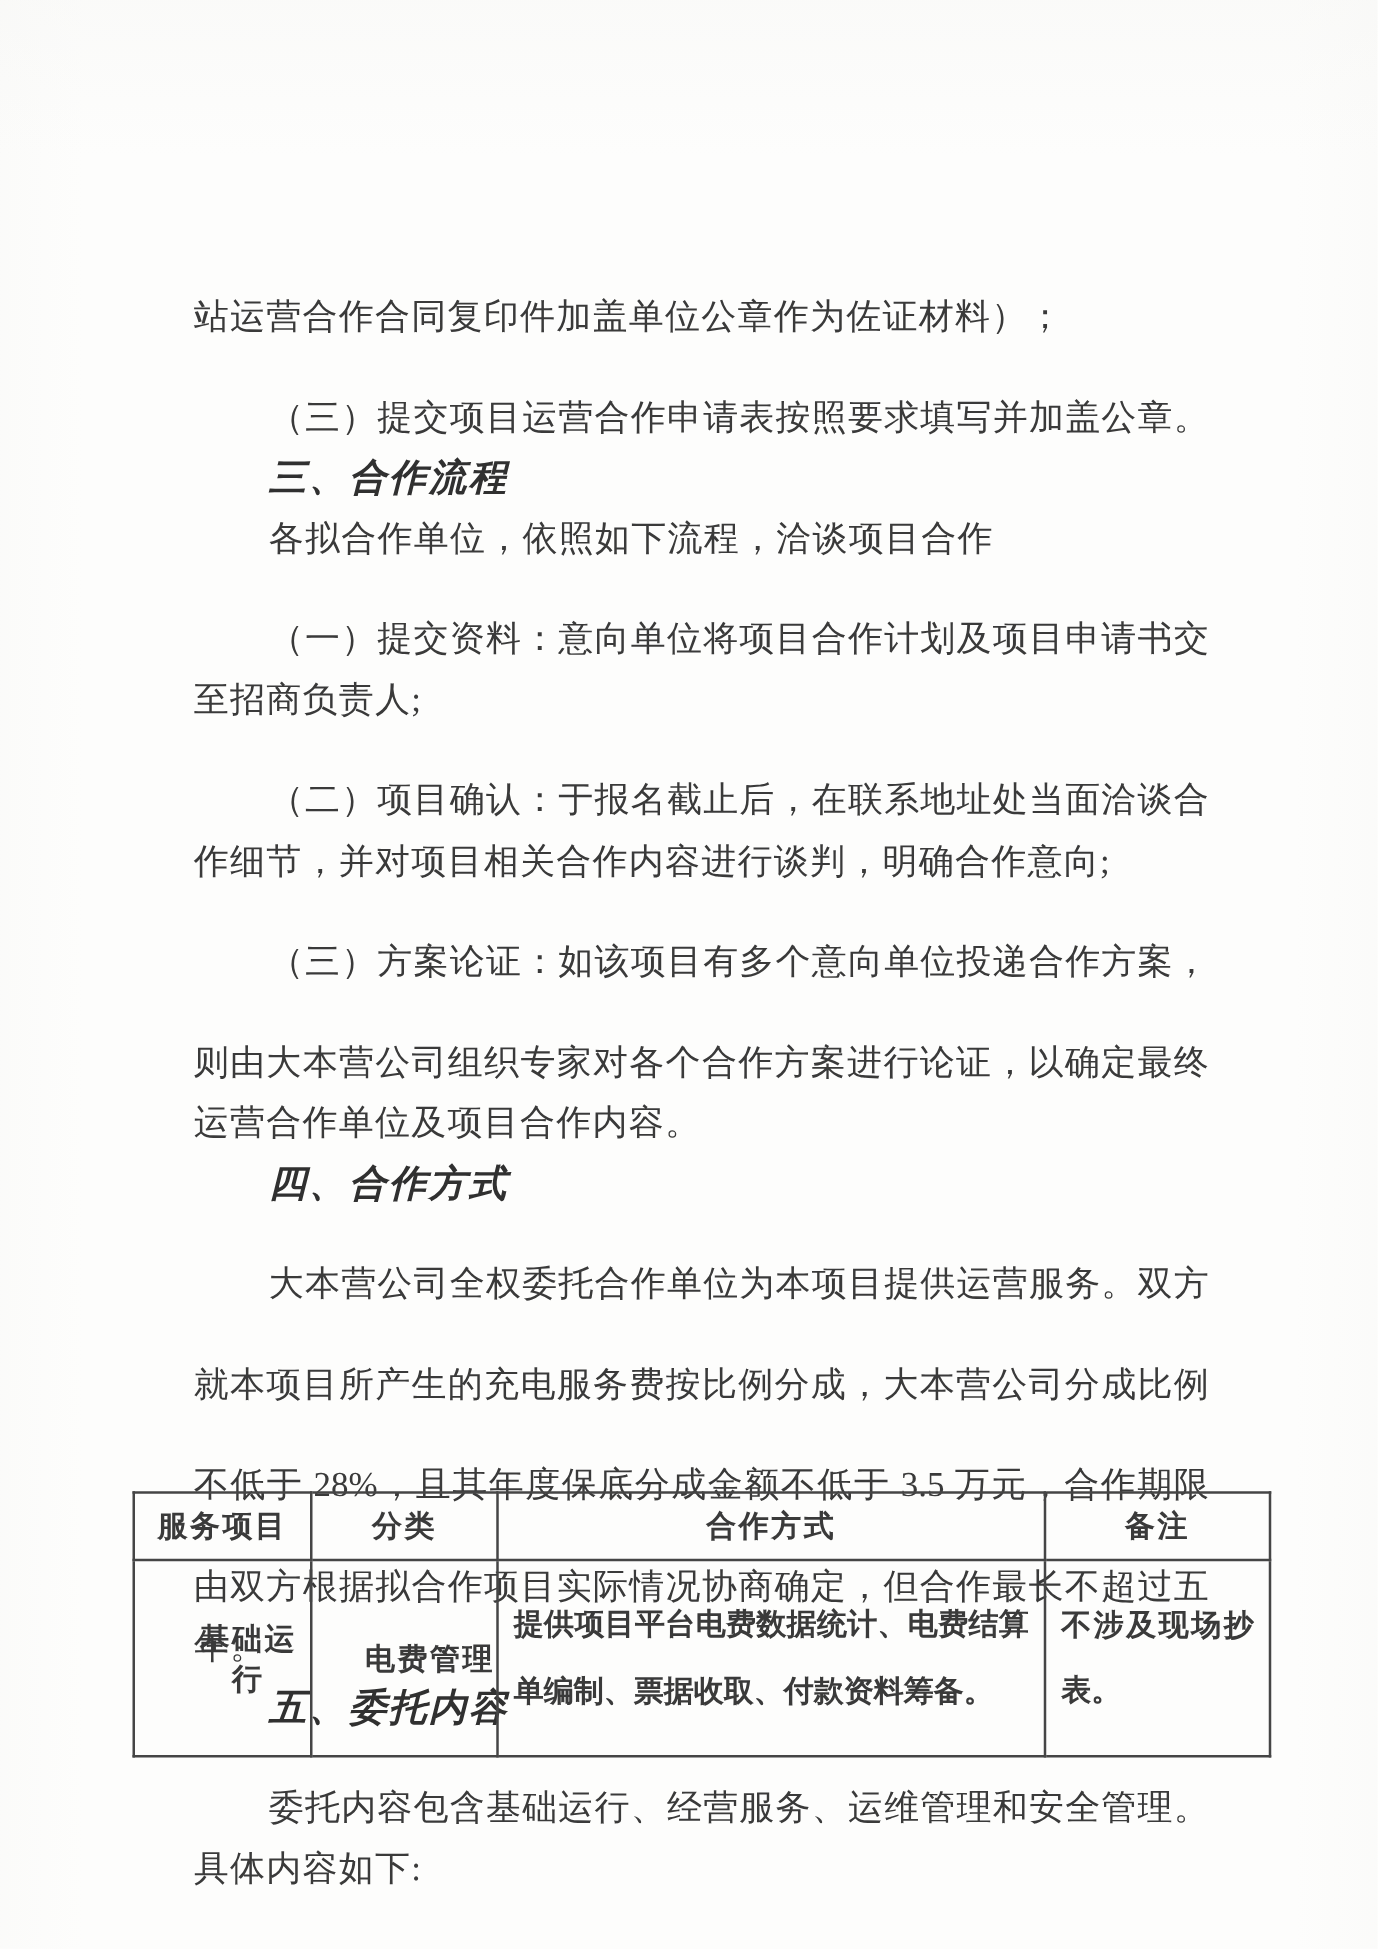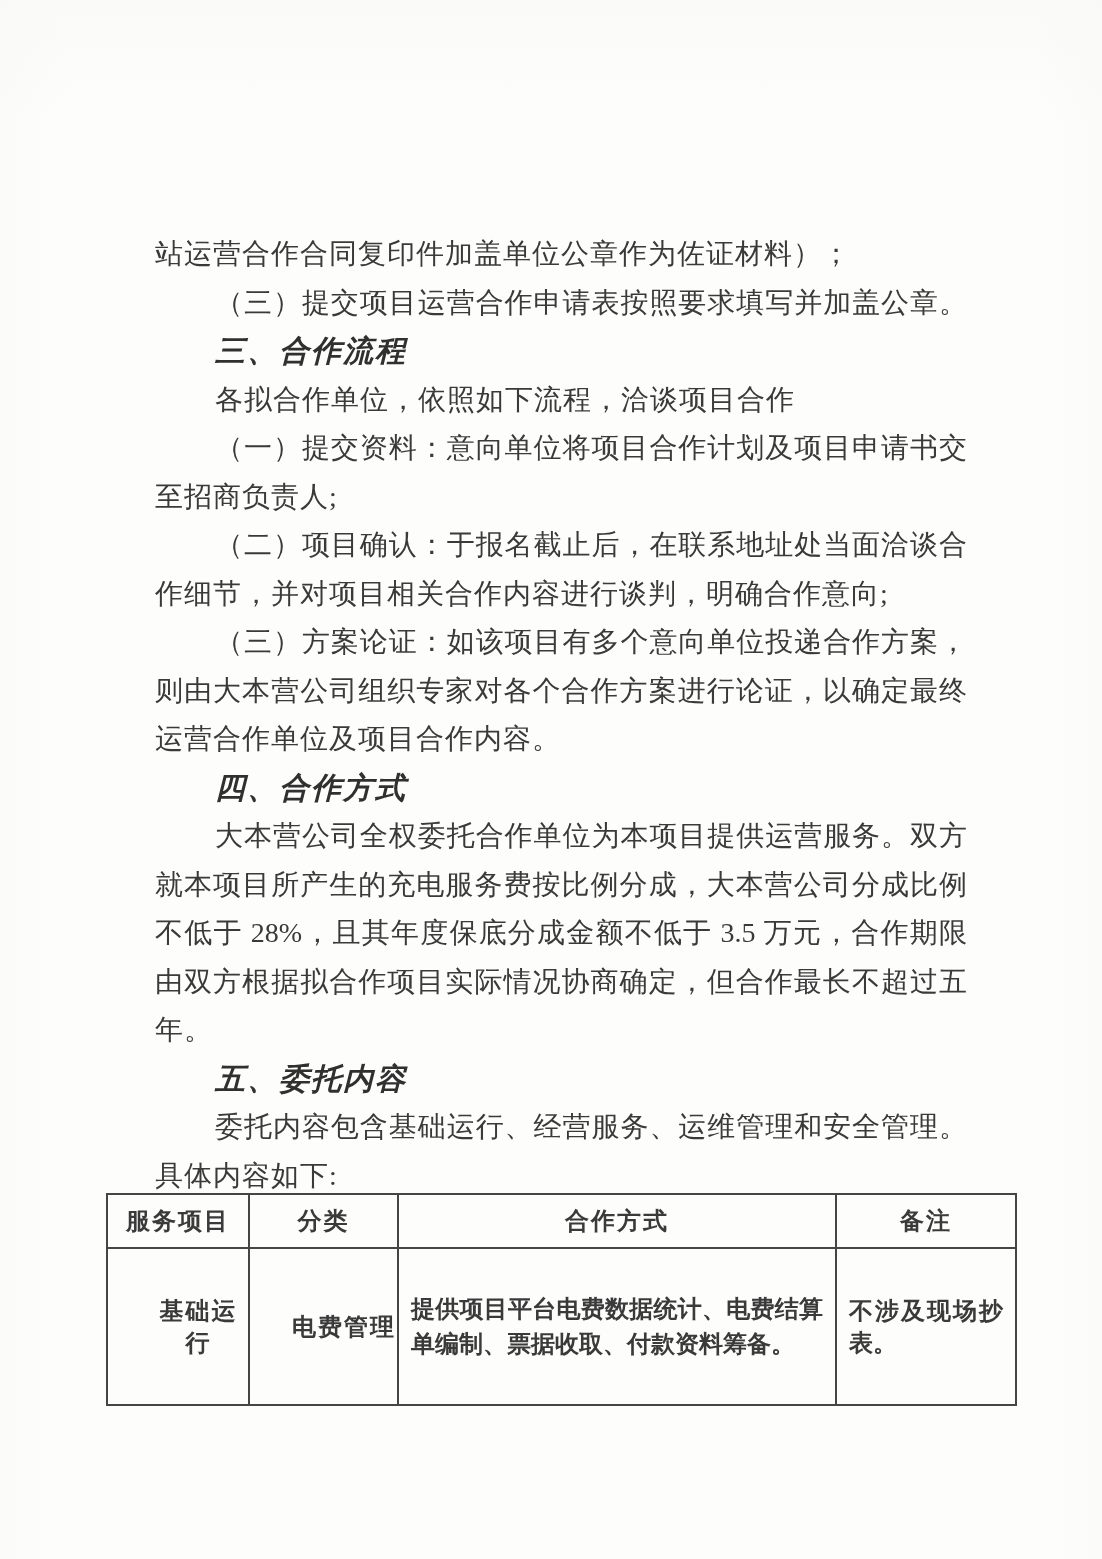--- a/index.html
+++ b/index.html
@@ -37,20 +37,21 @@
     letter-spacing: 1px;
     white-space: nowrap;
   }
   .ln.ind { padding-left: 60px; }
   .ln.just {
     white-space: normal;
     letter-spacing: 0;
     text-align: justify;
     text-align-last: justify;
     text-justify: inter-ideograph;
+    margin-top: 32px;
   }
   .ln.head {
     font-weight: 700;
     font-size: 30px;
     letter-spacing: 2px;
     color: #303030;
     font-style: italic;
   }
 
   .table-wrap {
@@ -77,27 +78,27 @@
     letter-spacing: 2px;
   }
   .service-table tbody td { height: 147px; }
   .service-table td.cell-center {
     text-align: center;
     letter-spacing: 2px;
     padding-left: 42px;
   }
   .service-table td.cell-content {
     padding: 4px 12px;
-    line-height: 35px;
+    line-height: 54px;
     text-align: justify;
     text-justify: inter-ideograph;
   }
   .service-table td.cell-note {
     padding: 4px 12px;
-    line-height: 32px;
+    line-height: 52px;
     text-align: justify;
     text-justify: inter-ideograph;
     margin-left: 34px;
   }
 </style>
 </head>
 <body style="background: rgb(253, 253, 252); color: rgb(58, 58, 58);">
 
 <div class="scan-surface"></div>
 

